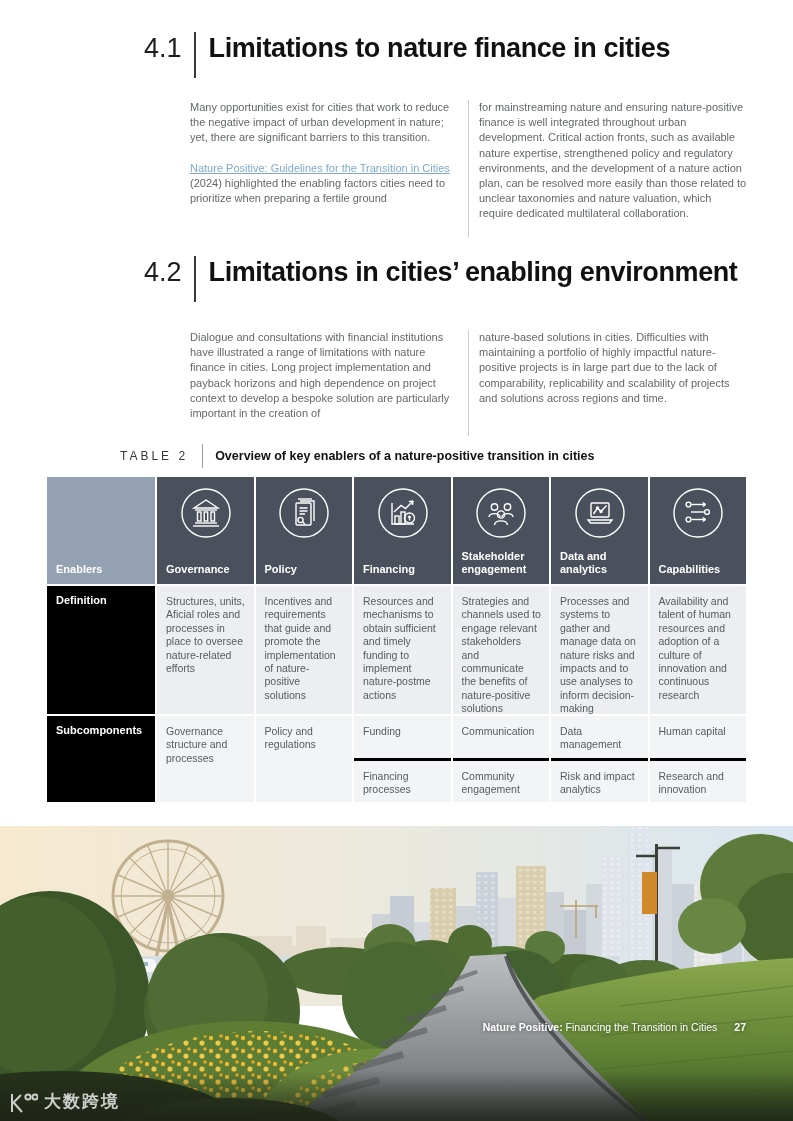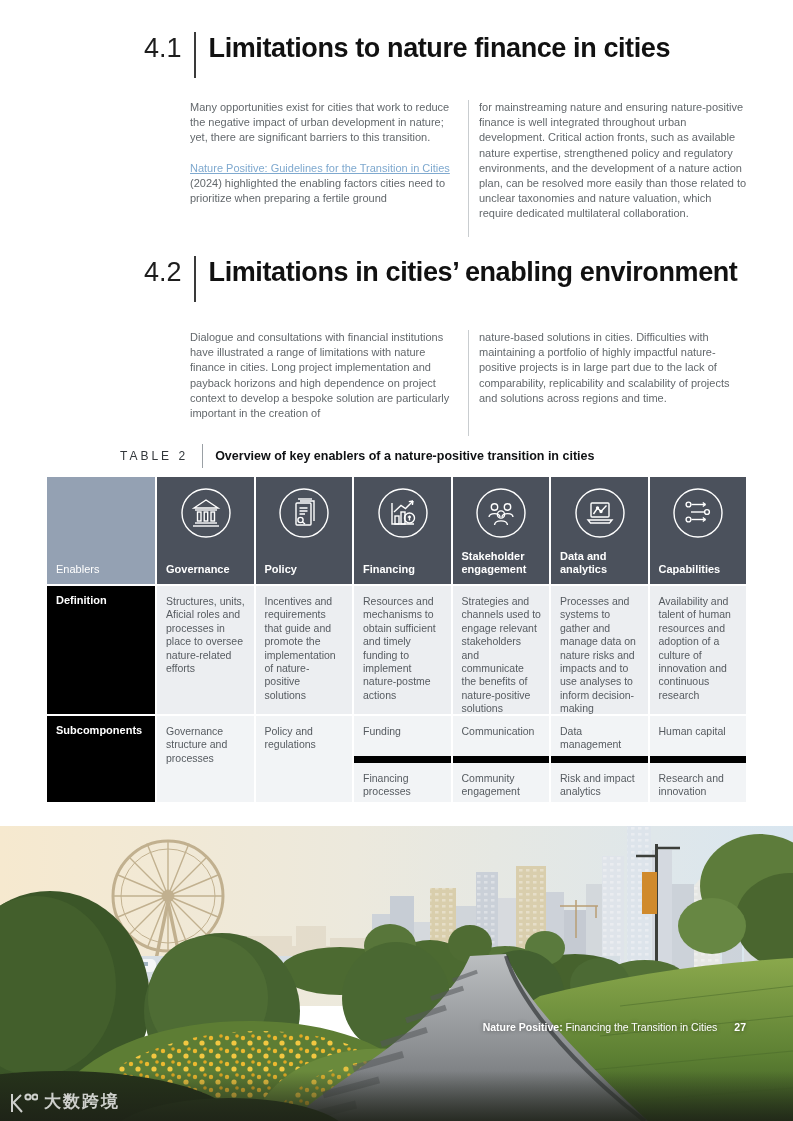--- a/index.html
+++ b/index.html
@@ -24,32 +24,32 @@
   .tcap-label{font-size:12px;letter-spacing:3px;color:#33373b;}
   .tcap-bar{width:1px;height:24px;background:#9aa0a5;margin:0 12px 0 14px;}
   .tcap-title{font-size:12.5px;font-weight:bold;color:#101214;}
   
   .enabler-table{position:absolute;left:47px;top:477px;width:699px;}
   .t-grid{display:flex;}
   .t-labelcol{width:108px;flex:0 0 108px;margin-right:2px;display:flex;flex-direction:column;}
   .t-col{width:96.5px;flex:0 0 96.5px;margin-right:2px;display:flex;flex-direction:column;}
   .t-col:last-child{margin-right:0;}
   .cell-hlabel{height:107px;background:#94a1b3;display:flex;align-items:flex-end;padding:0 0 9px 9px;box-sizing:border-box;margin-bottom:2px;}
-  .cell-hlabel span{color:#fff;font-weight:normal;font-size:11px;}
+  .cell-hlabel span{color:#fff;font-weight:bold;font-size:11px;}
   .cell-head{height:107px;background:#4b515c;margin-bottom:2px;box-sizing:border-box;display:flex;flex-direction:column;justify-content:space-between;padding:10px 8px 8px 9px;}
   .cell-head .ic{align-self:center;}
   .cell-head .hl{color:#fff;font-weight:bold;font-size:11px;line-height:13px;}
   .cell-rowlabel{background:#000000;box-sizing:border-box;padding:8px 6px 0 9px;color:#fff;font-weight:bold;font-size:11px;margin-bottom:2px;}
   .rl-def{height:128px;}
   .rl-sub{height:86px;margin-bottom:0;}
   .cell-def{height:128px;background:#eceef1;box-sizing:border-box;padding:9px 8px 0 9px;font-size:10.5px;line-height:13.4px;color:#565b60;margin-bottom:2px;}
   .cell-sub{height:86px;background:#f2f4f6;box-sizing:border-box;padding:9px 8px 0 9px;font-size:10.5px;line-height:13.4px;color:#565b60;margin-bottom:0;}
   .cell-sub.split{padding:0;display:flex;flex-direction:column;}
   .subrow{flex:1;box-sizing:border-box;padding:9px 8px 0 9px;}
-  .subrow.first{border-bottom:7px solid #000000;}
+  .subrow.first{border-bottom:3px solid #000000;}
   
   .photo{position:absolute;left:0;top:826px;width:793px;height:295px;overflow:hidden;}
   .photo svg{display:block;}
   .footer-line{
     position:absolute;right:47px;top:1021px;color:#ffffff;font-size:10.5px;
     text-shadow:0 0 4px rgba(0,0,0,.45);white-space:nowrap;
   }
   .footer-line .b{font-weight:bold;}
   .footer-line .pg{font-weight:bold;margin-left:17px;}
   .watermark{

